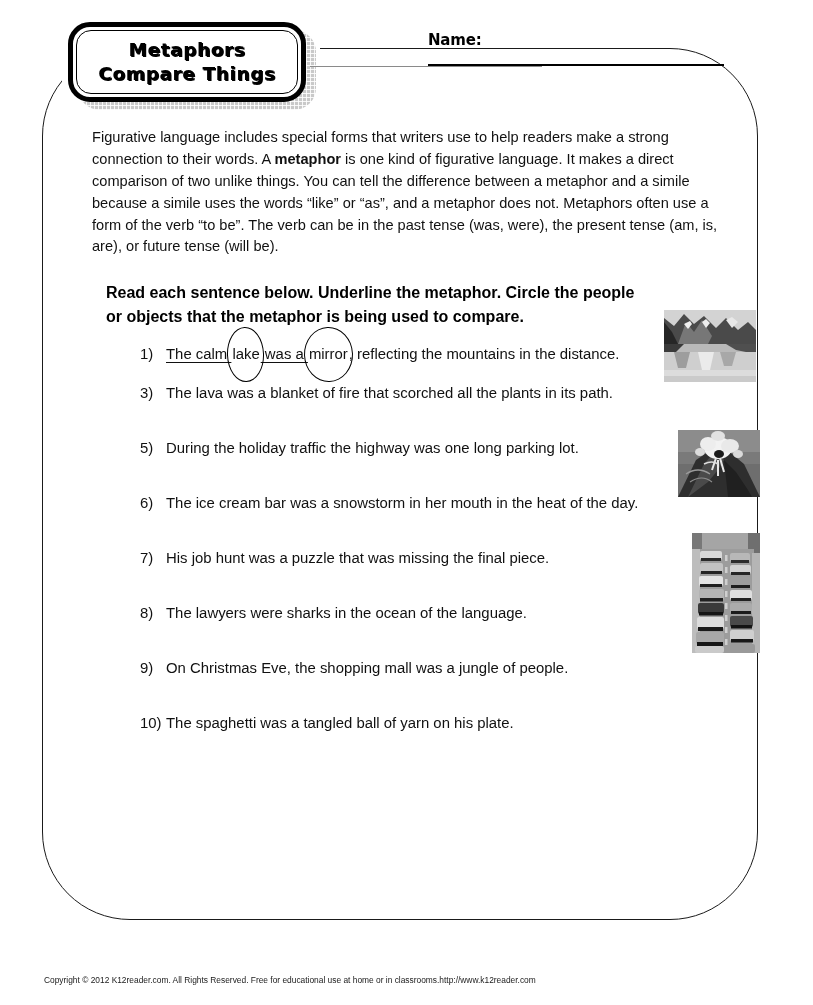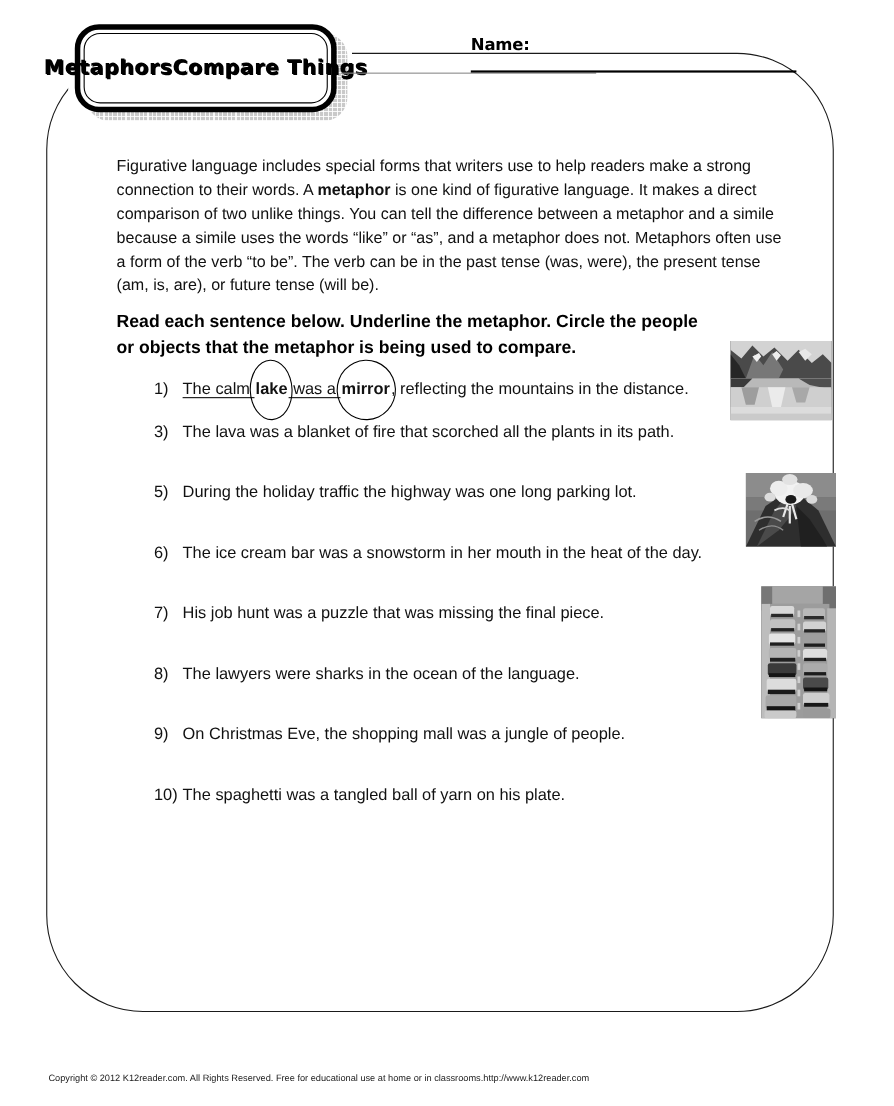--- a/index.html
+++ b/index.html
@@ -73,21 +73,21 @@
     position: absolute;
     left: 3px;
     top: 3px;
     right: 3px;
     bottom: 3px;
     border: 1.5px solid #000000;
     border-radius: 15px;
     background: #ffffff;
     box-sizing: border-box;
     display: flex;
-    flex-direction: row;
+    flex-direction: column;
     align-items: center;
     justify-content: center;
   }
   .title-line {
     font-family: "DejaVu Sans", sans-serif;
     font-weight: bold;
     font-size: 18.5px;
     letter-spacing: 0.6px;
     line-height: 1.32;
     color: #000000;
@@ -134,21 +134,21 @@
     position: absolute;
     left: 90px;
     top: 125px;
     width: 640px;
   }
   .intro {
     font-family: "Liberation Sans", sans-serif;
     font-size: 14.6px;
     line-height: 1.50;
     color: #111111;
-    margin: 16px;
+    margin: 2px;
   }
   .intro b { font-weight: bold; }
 
   .instructions {
     font-family: "Liberation Sans", sans-serif;
     font-size: 16px;
     font-weight: bold;
     line-height: 1.50;
     color: #000000;
     margin: 16px;
@@ -186,21 +186,20 @@
   
   .ann-underline {
     text-decoration: underline;
     text-decoration-thickness: 1px;
     text-underline-offset: 2.5px;
   }
   .circled {
     position: relative;
     display: inline-block;
     padding: 16px 1px;
-    font-weight: bold;
   }
   .circled::after {
     content: "";
     position: absolute;
     left: -4px;
     right: -4px;
     top: -3.5px;
     bottom: -3.5px;
     border: 1.5px solid #000000;
     border-radius: 50%;

